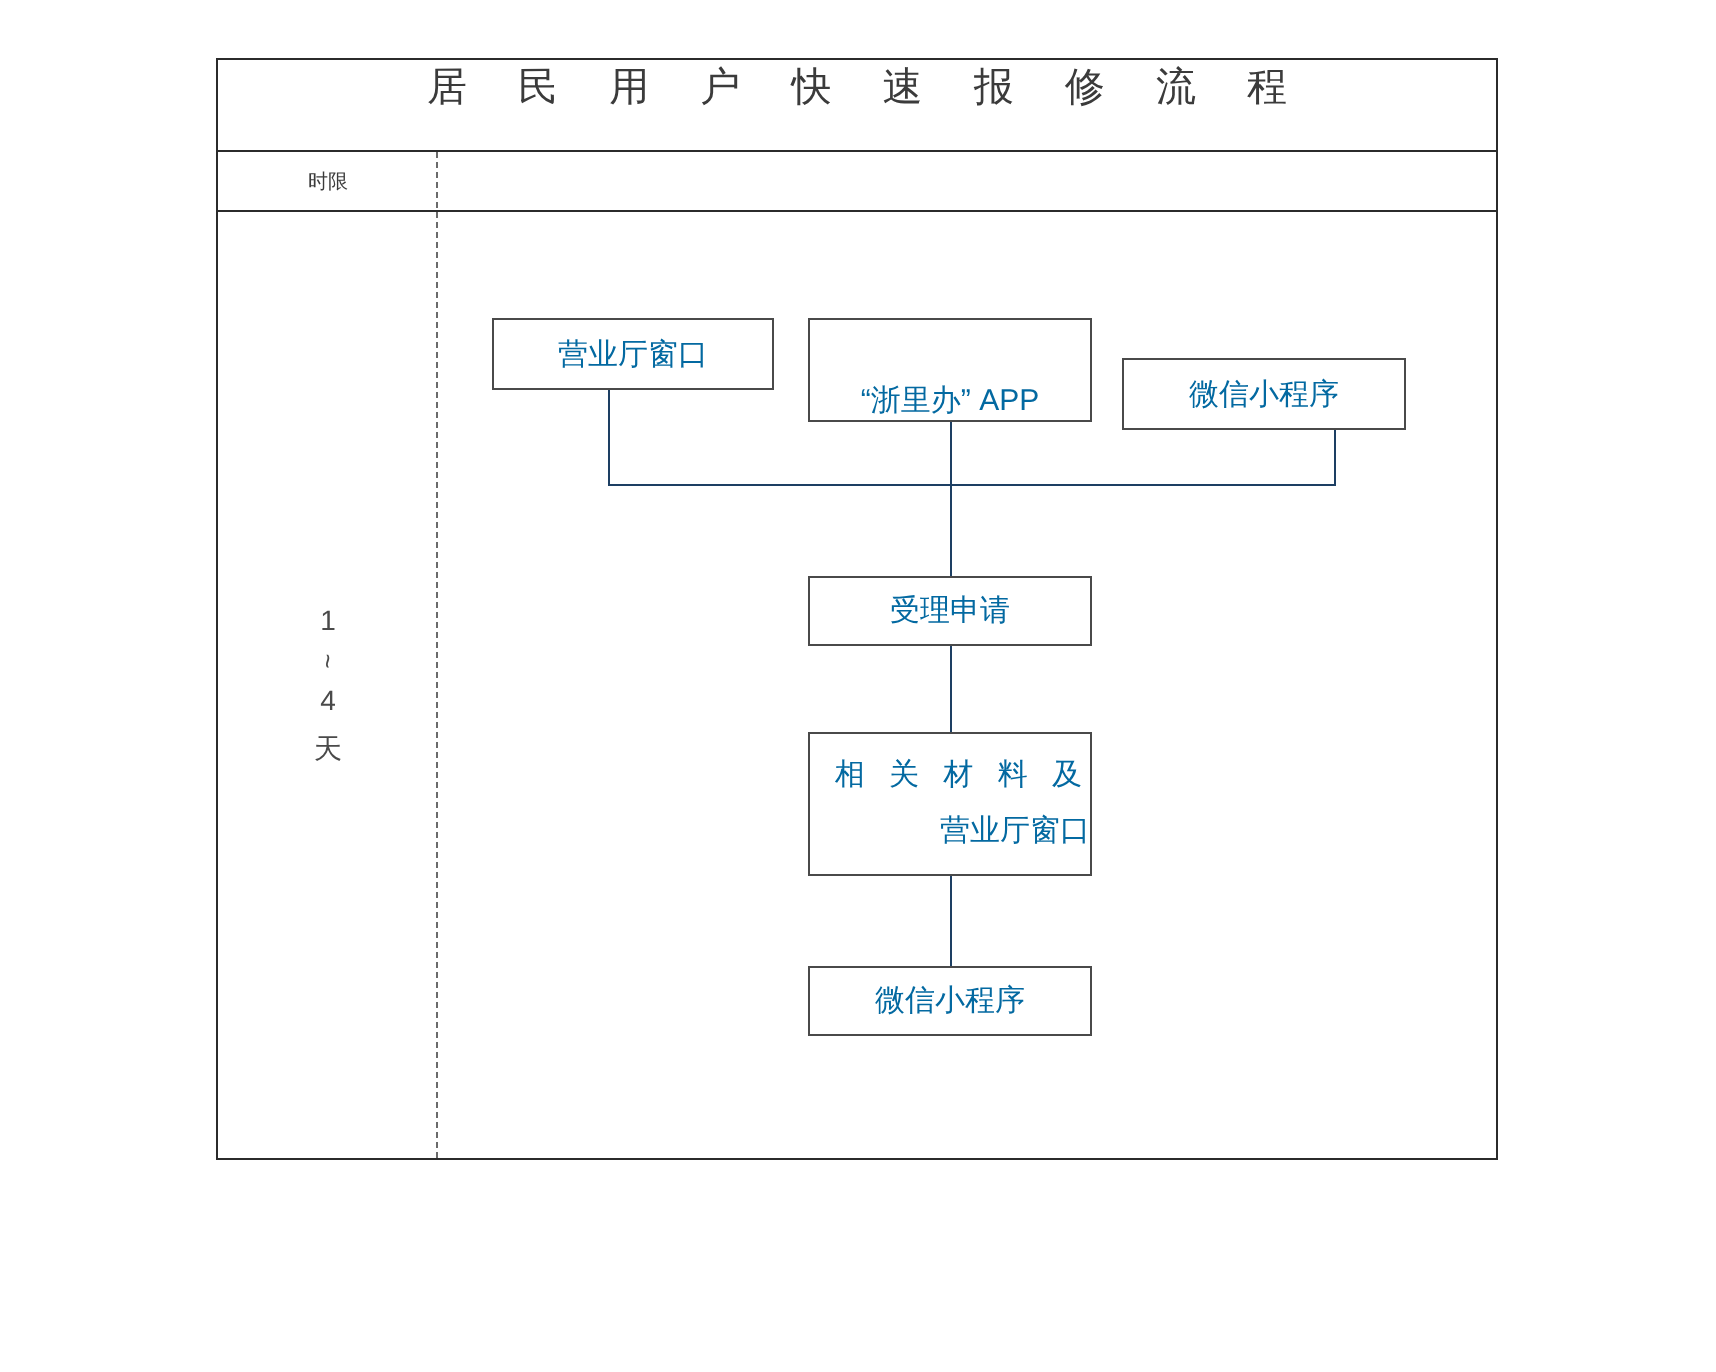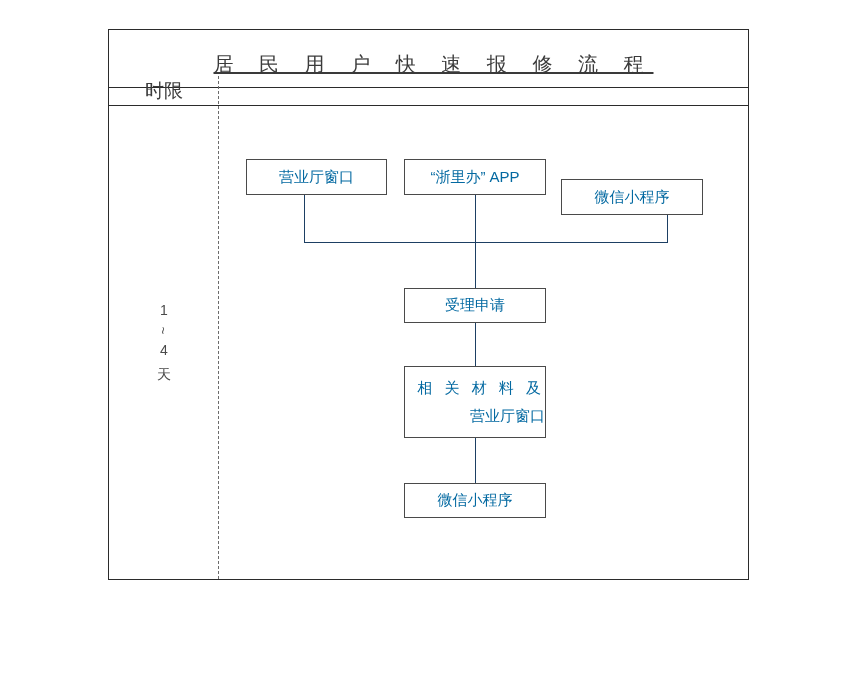--- a/index.html
+++ b/index.html
@@ -25,29 +25,27 @@
     height: 551px;
     border: 1.6px solid #2b2b2b;
     box-sizing: border-box;
     background: #fff;
   }
 
   
   #title-row {
     position: absolute;
     left: 0;
-    top: 12px;
+    top: 0;
     width: 100%;
     height: 46px;
     border-bottom: 1.4px solid #2b2b2b;
     box-sizing: border-box;
     display: flex;
-    align-items: center;
-    justify-content: center;
-    text-decoration: underline;
+    justify-content: center;
   }
   #chart-title {
     font-size: 20px;
     letter-spacing: 10px;
     text-indent: 10px;
     color: #3b3b3b;
     font-weight: 400;
     white-space: nowrap;
   }
 
@@ -61,21 +59,21 @@
     border-bottom: 1.4px solid #2b2b2b;
     box-sizing: border-box;
   }
   .header-cell {
     position: absolute;
     top: 0;
     height: 100%;
     display: flex;
     align-items: center;
     justify-content: center;
-    font-size: 19px;
+    font-size: 10px;
     color: #3b3b3b;
     white-space: nowrap;
   }
   #header-cell-time  { left: 0;     width: 110px; }
   #header-cell-flow  { left: 110px; width: 531px; }
 
   
   #column-divider {
     position: absolute;
     left: 109px;
@@ -129,21 +127,21 @@
     display: flex;
     flex-direction: column;
     align-items: center;
     justify-content: center;
     font-size: 15px;
     color: #0369a1;
     white-space: nowrap;
     z-index: 3;
   }
   #node-office   { left: 137px; top: 53px;  width: 141px; height: 36px; }
-  #node-app      { left: 295px; top: 53px;  width: 142px; height: 36px; }
+  #node-app      { left: 295px; top: 53px;  width: 142px; height: 52px; justify-content: flex-end; }
   #node-wechat   { left: 452px; top: 53px;  width: 142px; height: 36px; margin-top: 20px; }
   #node-accept   { left: 295px; top: 182px; width: 142px; height: 35px; }
   #node-materials{ left: 295px; top: 260px; width: 142px; height: 72px; align-items: flex-end; }
   #node-process  { left: 295px; top: 377px; width: 142px; height: 35px; }
 
   .node-line-spaced {
     letter-spacing: 4px;
     text-indent: 4px;
   }
   #node-materials .node-line { line-height: 1.85; }

